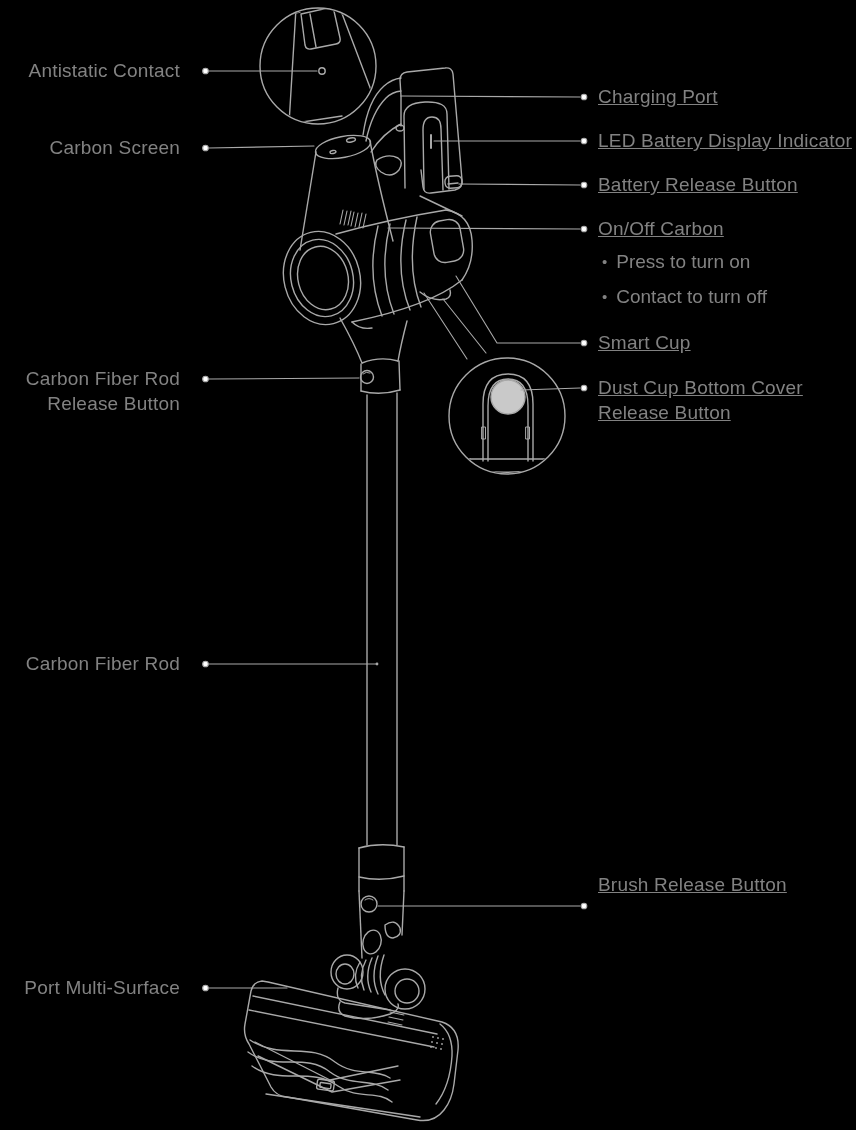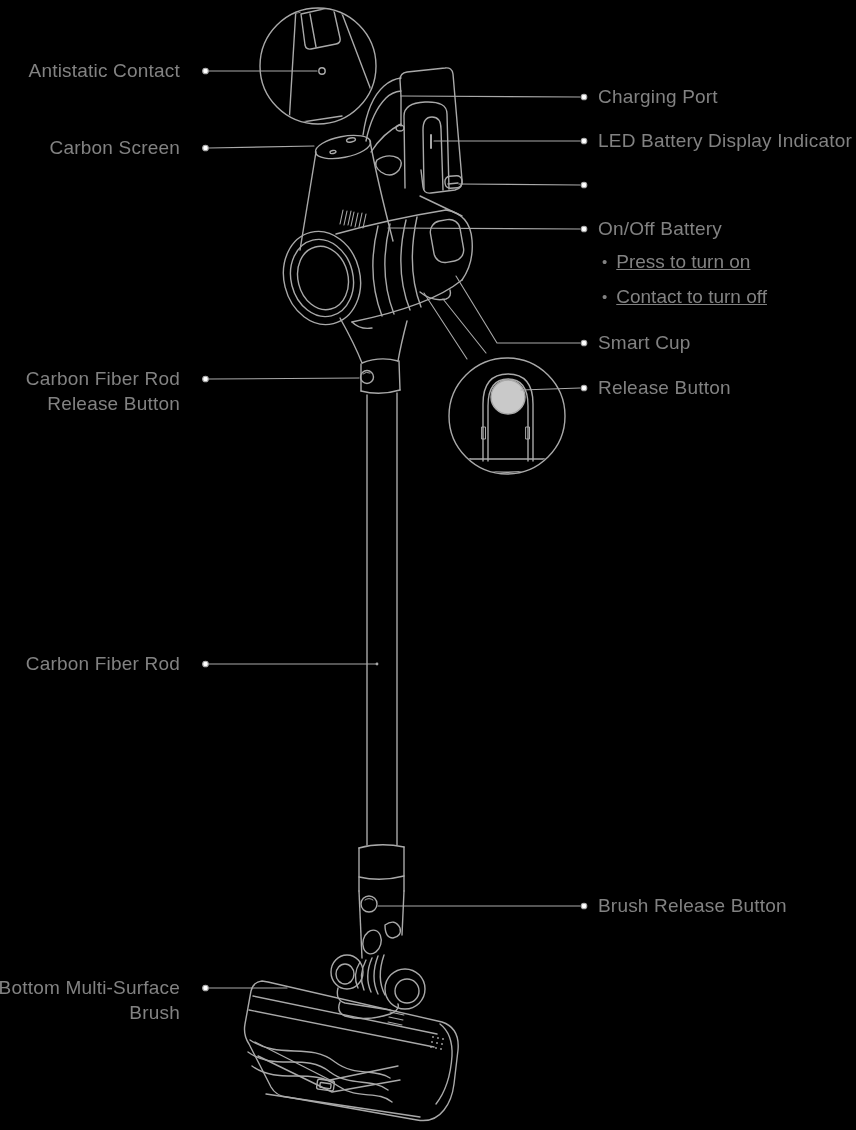--- a/index.html
+++ b/index.html
@@ -13,28 +13,27 @@
   #artwork{position:absolute;left:0;top:0;width:856px;height:1130px;}
   .label{
     position:absolute;
     color:#828282;
     font-size:19px;
     line-height:25px;
     letter-spacing:0.2px;
     white-space:nowrap;
   }
   .left-label{right:676px;text-align:right;}
-  .right-label{text-align:left;}
+  .right-label{text-align:left;text-decoration:underline;}
   .bullet-line{
     position:absolute;
     color:#828282;
     font-size:19px;
     line-height:25px;
     white-space:nowrap;
-    text-decoration:underline;
   }
   .bullet{
     display:inline-block;
     margin-right:9px;
     font-size:15px;
     vertical-align:1px;
   }
 </style>
 </head>
 <body>
@@ -236,42 +235,45 @@
     <div class="ln">Carbon Screen</div>
   </div>
   <div class="label left-label" style="top:366px">
     <div class="ln">Carbon Fiber Rod</div>
     <div class="ln">Release Button</div>
   </div>
   <div class="label left-label" style="top:651px">
     <div class="ln">Carbon Fiber Rod</div>
   </div>
   <div class="label left-label" style="top:975px">
-    <div class="ln">Bottom Multi-Surface</div>
-    <div class="ln">Brush</div>
+    <div class="ln">Port Multi-Surface</div>
   </div>
 
   <div class="label right-label" style="left:598px;top:84px">
     <div class="ln">Charging Port</div>
   </div>
   <div class="label right-label" style="left:598px;top:128px">
     <div class="ln">LED Battery Display Indicator</div>
   </div>
+  <div class="label right-label" style="left:598px;top:172px">
+    <div class="ln">Battery Release Button</div>
+  </div>
   <div class="label right-label" style="left:598px;top:216px">
-    <div class="ln">On/Off Battery</div>
+    <div class="ln">On/Off Carbon</div>
   </div>
   <div class="bullet-line" style="left:602px;top:249px">
     <span class="bullet">•</span><span>Press to turn on</span>
   </div>
   <div class="bullet-line" style="left:602px;top:284px">
     <span class="bullet">•</span><span>Contact to turn off</span>
   </div>
   <div class="label right-label" style="left:598px;top:330px">
     <div class="ln">Smart Cup</div>
   </div>
   <div class="label right-label" style="left:598px;top:375px">
+    <div class="ln">Dust Cup Bottom Cover</div>
     <div class="ln">Release Button</div>
   </div>
-  <div class="label right-label" style="left:598px;top:893px">
+  <div class="label right-label" style="left:598px;top:872px">
     <div class="ln">Brush Release Button</div>
   </div>
 
 </div>
 
 </body></html>

